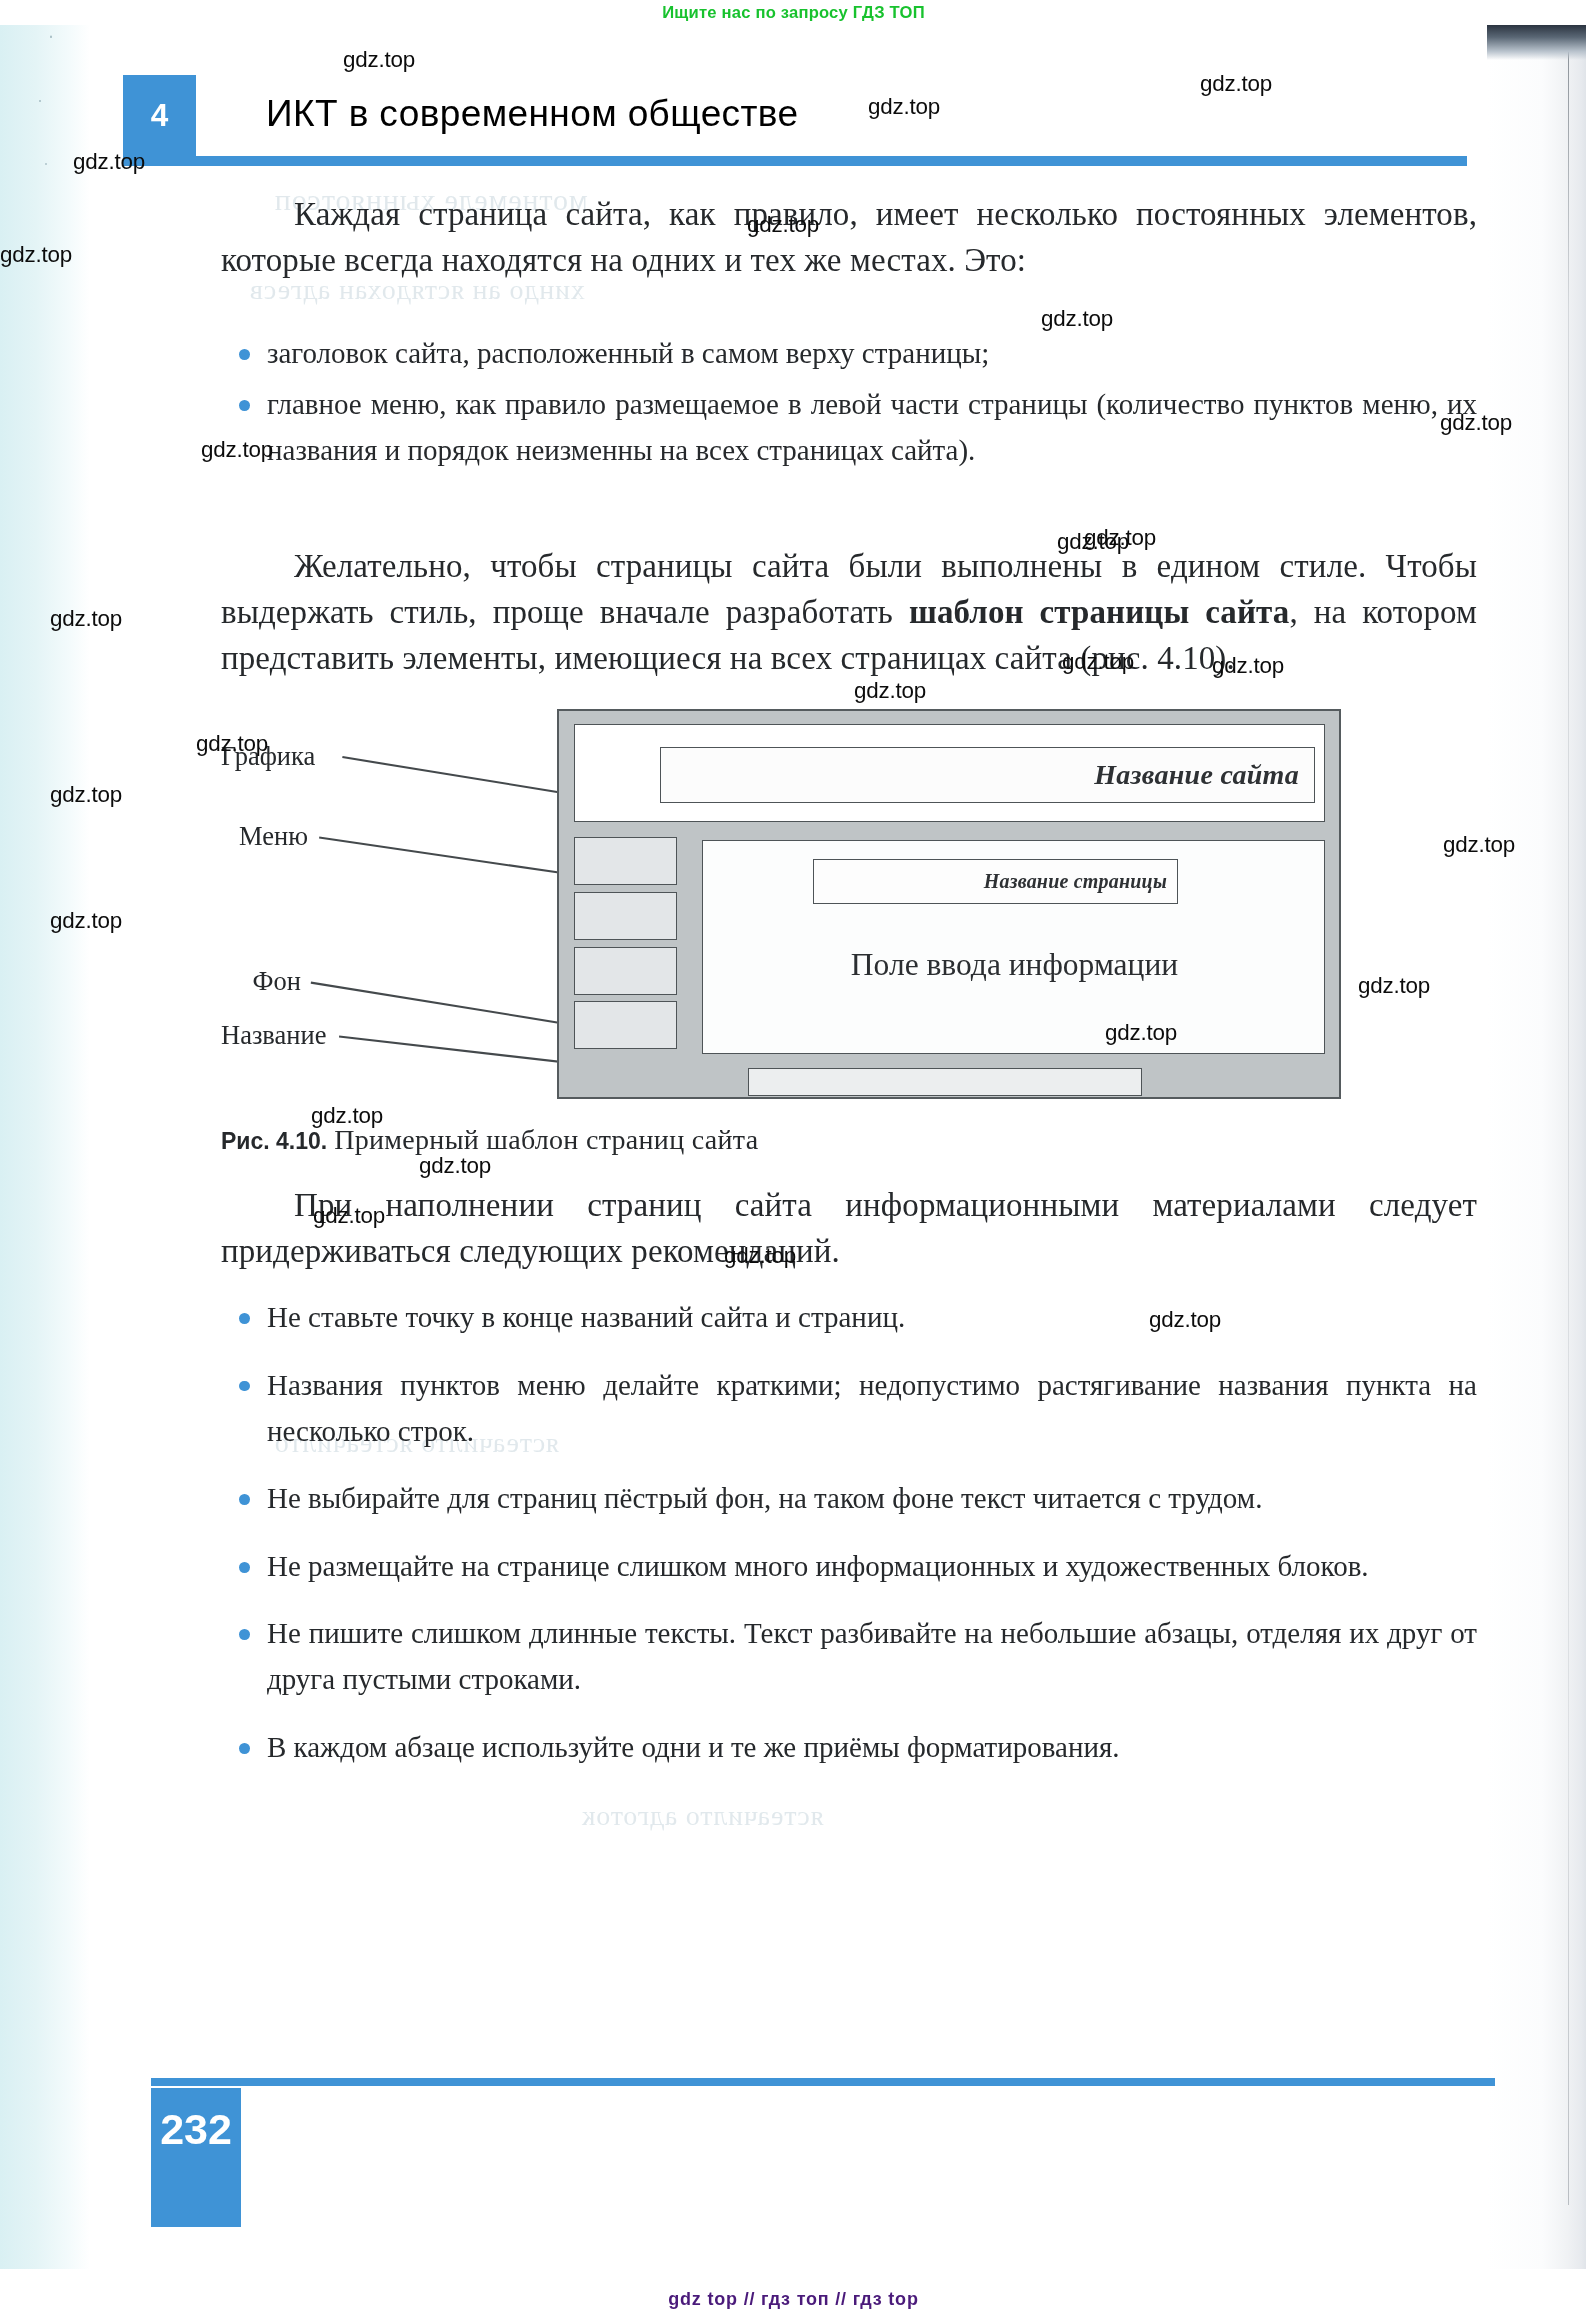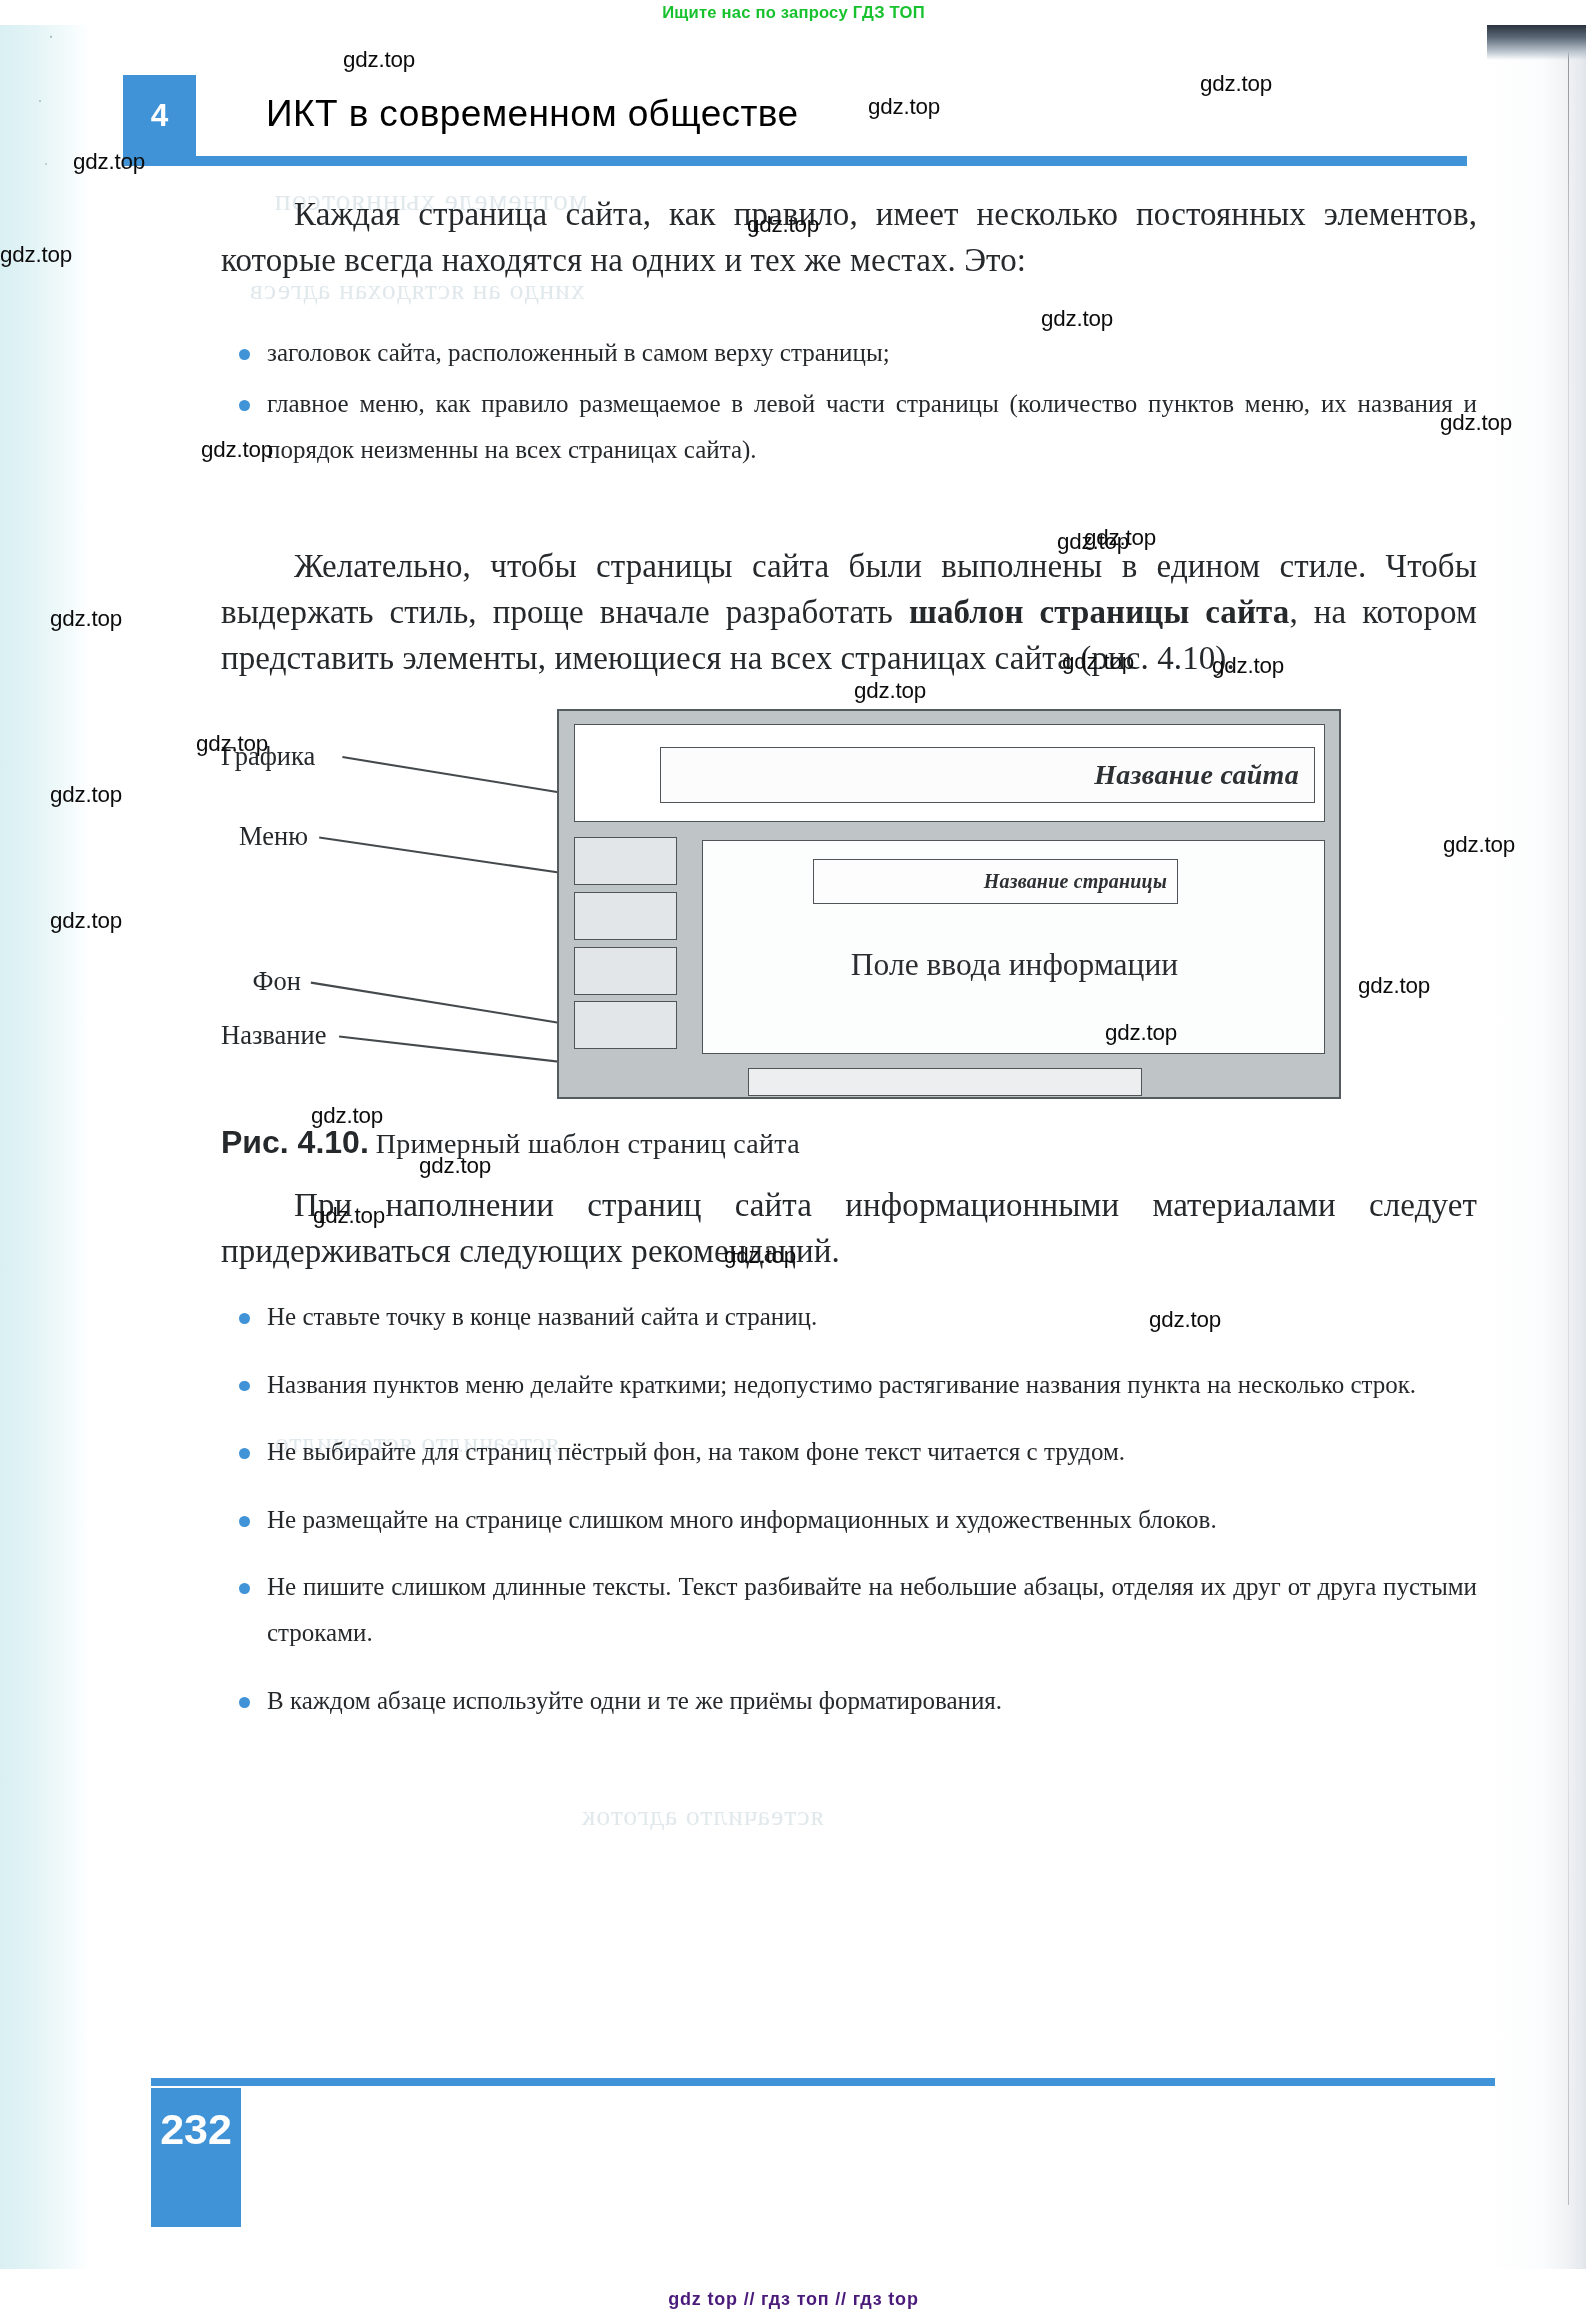--- a/index.html
+++ b/index.html
@@ -84,21 +84,21 @@
   p.body{
     margin:0;font-size:33px;line-height:46px;color:#26292c;
     text-align:justify;text-align-last:left;letter-spacing:0.1px;
   }
   p.body.indent{text-indent:73px;}
   .bold{font-weight:bold;}
 
   ul.bullets{margin:0;padding:0;list-style:none;}
   ul.bullets li{
     position:relative;padding-left:46px;
-    font-size:25px;line-height:46px;color:#26292c;
+    font-size:29px;line-height:46px;color:#26292c;
     text-align:justify;text-align-last:left;
     margin-bottom:5px;
   }
   ul.bullets li::before{
     content:"";position:absolute;left:18px;top:19px;
     width:10.8px;height:10.8px;border-radius:50%;background:#3f93d6;
   }
   ul.rec li{margin-bottom:21.6px;}
 
   
@@ -150,21 +150,21 @@
     position:absolute;font-family:"Liberation Serif", serif;
     font-size:26.5px;color:#26292c;white-space:nowrap;
   }
   #fig-leaders{position:absolute;left:0;top:0;width:1256px;height:398px;pointer-events:none;}
 
   #fig-caption{
     position:absolute;left:221px;top:1099px;width:1256px;
     font-size:28px;color:#26292c;
   }
   #fig-caption .cap-num{
-    font-family:"Liberation Sans", sans-serif;font-weight:bold;font-size:32px;
+    font-family:"Liberation Sans", sans-serif;font-weight:bold;font-size:23px;
   }
   #fig-caption .cap-text{letter-spacing:0.3px;}
 
   
   #footer{position:absolute;left:123px;top:2053px;width:1344px;height:149px;margin-left:28px;}
   #page-num-box{
     position:absolute;left:0;top:10px;width:90px;height:139px;
     background:#3f93d6;color:#ffffff;
     font-family:"Liberation Sans", sans-serif;font-weight:bold;font-size:43px;
     display:flex;align-items:flex-start;justify-content:center;padding-top:16.6px;

